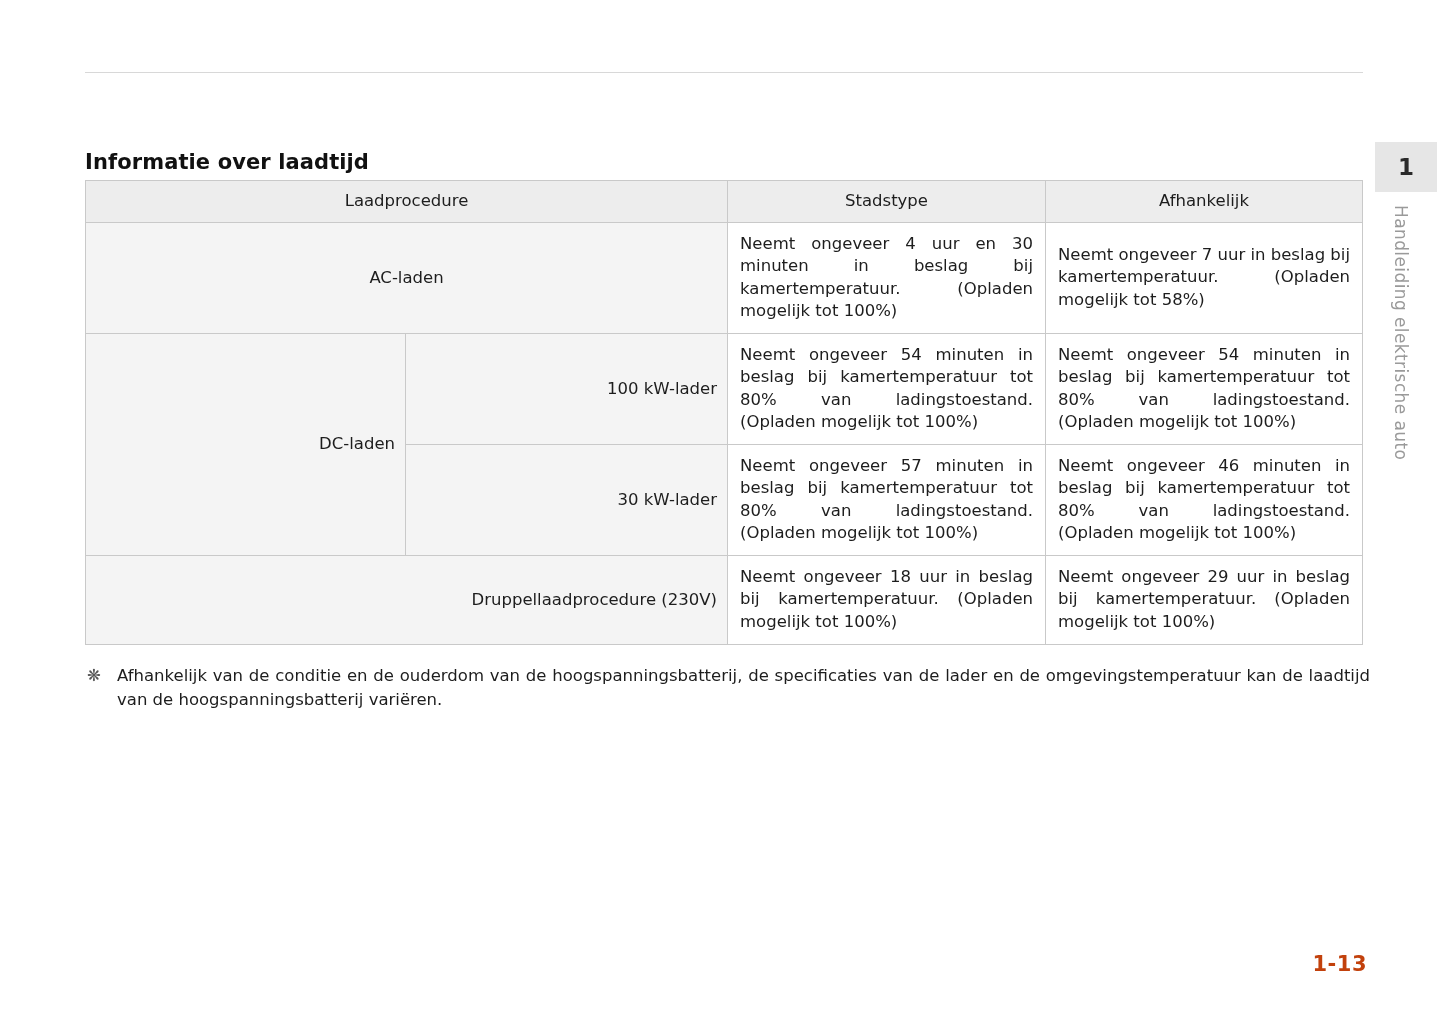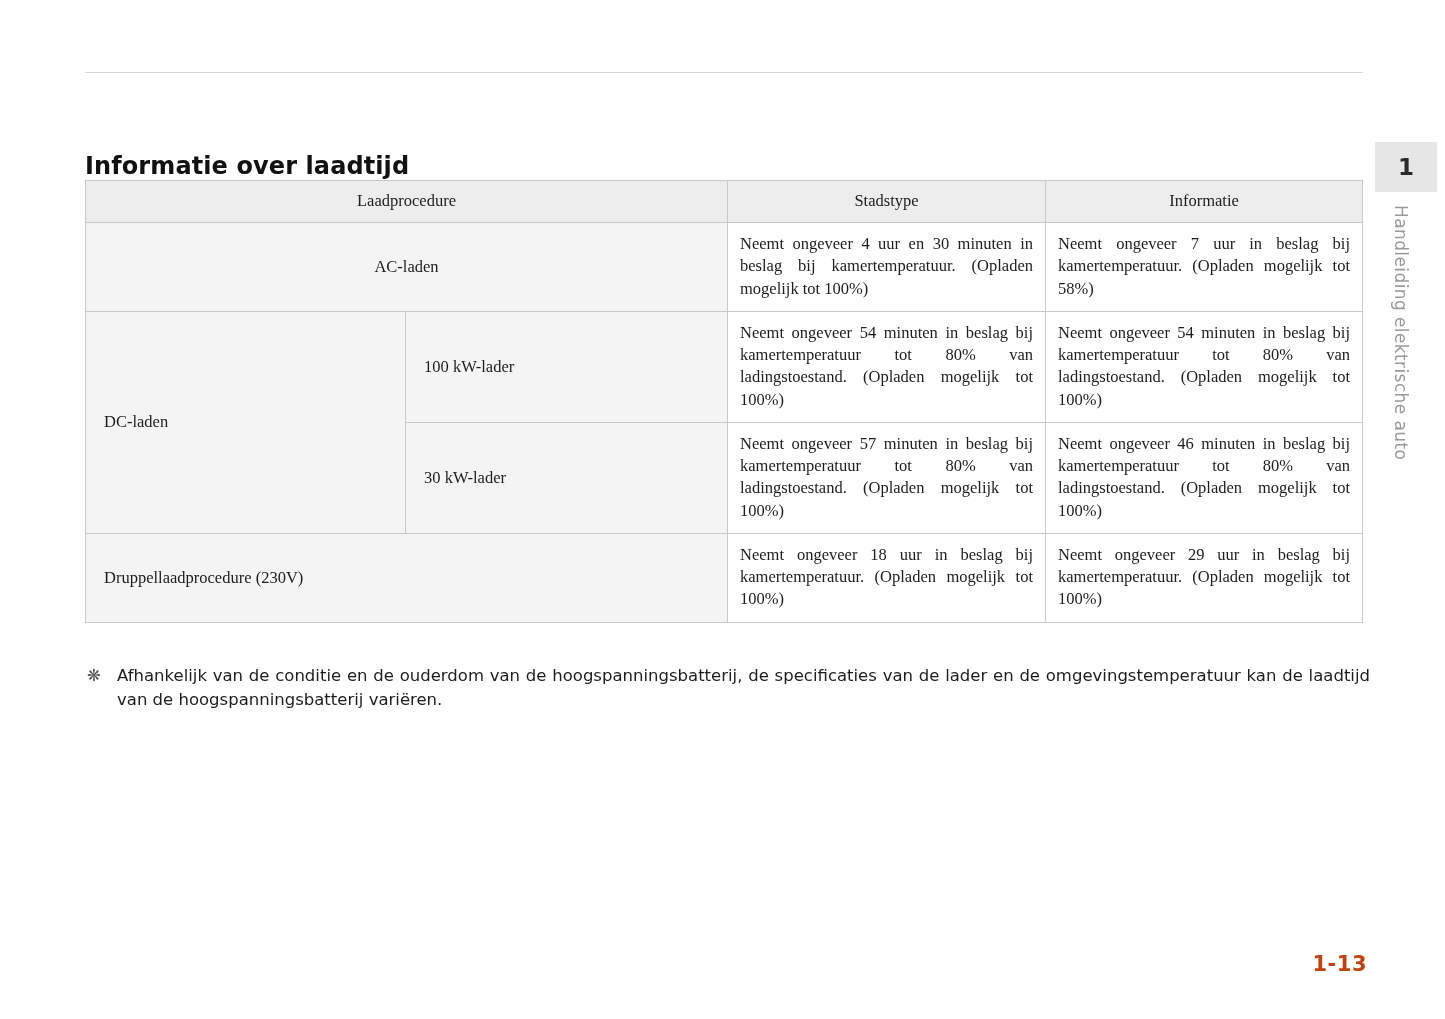--- a/index.html
+++ b/index.html
@@ -24,21 +24,21 @@
     left: 85px;
     top: 72px;
     width: 1278px;
     height: 1px;
     background: #d8d8d8;
   }
   .page-title {
     position: absolute;
     left: 85px;
     top: 136px;
-    font-size: 24px;
+    font-size: 21px;
     font-weight: bold;
     letter-spacing: 0.1px;
     color: #111;
   }
   
   .side-tab {
     position: absolute;
     left: 1375px;
     top: 142px;
     width: 62px;
@@ -71,21 +71,20 @@
   .table-wrap {
     position: absolute;
     left: 85px;
     top: 180px;
     width: 1277px;
   }
   table.charge-table {
     border-collapse: collapse;
     width: 1277px;
     table-layout: fixed;
-    font-family: Liberation Serif, serif;
   }
   table.charge-table th,
   table.charge-table td {
     border: 1px solid #c9c9c9;
     vertical-align: middle;
     font-size: 16.5px;
     line-height: 1.35;
     color: #1d1d1d;
   }
   table.charge-table th {
@@ -94,21 +93,21 @@
     text-align: center;
     height: 35px;
     padding: 3px 6px;
   }
   td.label-cell {
     background: #f4f4f4;
     text-align: center;
     padding: 8px 10px;
   }
   td.label-cell.left {
-    text-align: left;
+    text-align: right;
     padding-left: 18px;
   }
   td.desc-cell {
     padding: 10px 12px 11px 12px;
     text-align: justify;
     text-align-last: left;
     background: #ffffff;
   }
   
   col.c1 { width: 320px; }
@@ -168,21 +167,21 @@
       <colgroup>
         <col class="c1">
           <col class="c2">
           <col class="c3">
           <col class="c4">
       </colgroup>
       <thead>
         <tr>
           <th colspan="2">Laadprocedure</th>
           <th>Stadstype</th>
-          <th>Informatie</th>
+          <th>Afhankelijk</th>
         </tr>
       </thead>
       <tbody>
         <tr>
           <td class="label-cell" colspan="2">AC-laden</td>
           <td class="desc-cell">Neemt ongeveer 4 uur en 30 minuten in beslag bij kamertemperatuur. (Opladen mogelijk tot 100%)</td>
           <td class="desc-cell">Neemt ongeveer 7 uur in beslag bij kamertemperatuur. (Opladen mogelijk tot 58%)</td>
         </tr>
         <tr>
           <td class="label-cell left" rowspan="2">DC-laden</td>

